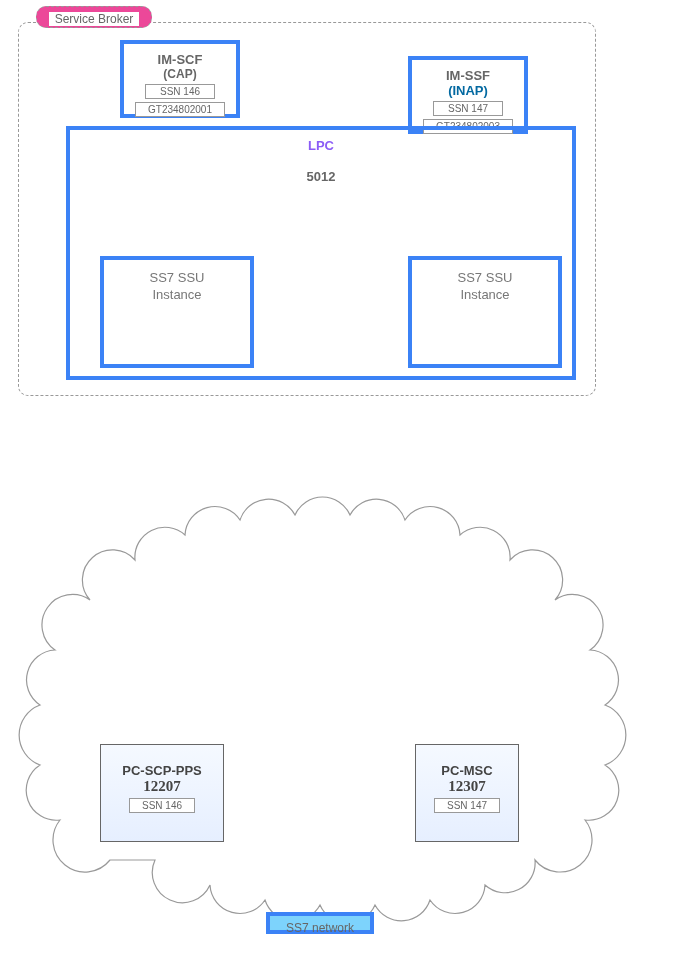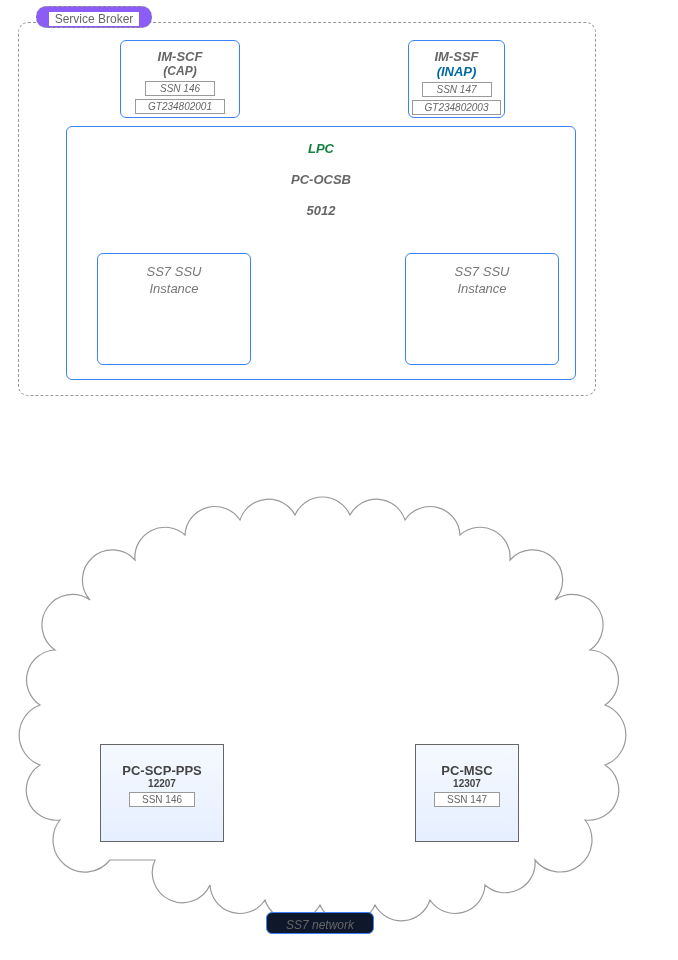--- a/index.html
+++ b/index.html
@@ -12,23 +12,22 @@
     font-family: Arial, Helvetica, sans-serif;
     color: #666;
     position: relative;
   }
   .abs { position: absolute; }
   .dashed-box {
     border: 1.5px dashed #999;
     border-radius: 10px;
   }
   .solid-box {
-    border: 1px solid #3b82f6;
-    border-radius: 6px;
-    font-style: italic;
+    border: 4px solid #3b82f6;
+    border-radius: 0;
   }
   .center { text-align: center; }
   .label-cut {
     background: #fff;
     padding: 0 6px;
     font-size: 12px;
     color: #666;
   }
   .small-badge {
     border: 1px solid #999;
@@ -40,49 +39,48 @@
     min-width: 70px;
   }
   .pc-box {
     border: 1px solid #666;
     border-radius: 0;
     background: linear-gradient(#f5f9ff, #e6efff);
     text-align: center;
     padding-top: 18px;
   }
   .pc-box .name { font-weight: bold; font-size: 13px; color:#444;}
-  .pc-box .num { font-weight: bold; font-size: 10px; color:#444;}
+  .pc-box .num { font-weight: bold; font-size: 15px; color:#444;font-family:Liberation Serif, serif;}
   .ssu-text { font-size: 13px; color:#777; line-height:1.3;}
   svg { position: absolute; top:0; left:0; }
 </style>
 </head>
 <body>
 
 <div class="abs dashed-box" style="left:18px; top:22px; width:578px; height:374px;"></div>
-<div class="abs dashed-box" style="left:36px; top:6px; width:116px; height:22px; background:#8b5cf6; text-align:center; padding-top:2px;">
+<div class="abs dashed-box" style="left:36px; top:6px; width:116px; height:22px; background:#ec4899; text-align:center; padding-top:2px;">
   <span class="label-cut">Service Broker</span>
 </div>
 
 <div class="abs solid-box center" style="left:120px; top:40px; width:120px; height:78px; padding-top:8px;">
   <div style="font-size:13px;font-weight:600;color:#666">IM-SCF</div>
   <div style="font-size:12px;font-weight:600;color:#666">(CAP)</div>
   <div class="small-badge">SSN 146</div><br>
   <div class="small-badge" style="margin-top:-1px">GT234802001</div>
 </div>
 
-<div class="abs solid-box center" style="left:408px; top:40px; width:97px; height:78px; padding-top:8px;">
+<div class="abs solid-box center" style="left:408px; top:56px; width:120px; height:78px; padding-top:8px;">
   <div style="font-size:13px;font-weight:600;color:#666">IM-SSF</div>
   <div style="font-size:13px;font-weight:600;color:#0369a1">(INAP)</div>
   <div class="small-badge">SSN 147</div><br>
   <div class="small-badge" style="margin-top:-1px">GT234802003</div>
 </div>
 
 <div class="abs solid-box" style="left:66px; top:126px; width:510px; height:254px;">
-  <div class="center" style="font-size:13px;font-weight:600;color:#15803d;margin-top:14px">LPC</div>
-  <div class="center" style="font-size:13px;font-weight:600;color:#666;margin-top:16px">PC-OCSB</div>
+  <div class="center" style="font-size:13px;font-weight:600;color:#8b5cf6;margin-top:8px">LPC</div>
   <div class="center" style="font-size:13px;font-weight:600;color:#666;margin-top:16px">5012</div>
 
   <div class="abs solid-box center" style="left:30px; top:126px; width:154px; height:112px; padding-top:10px;">
     <div class="ssu-text">SS7 SSU</div>
     <div class="ssu-text">Instance</div>
   </div>
 
   <div class="abs solid-box center" style="left:338px; top:126px; width:154px; height:112px; padding-top:10px;">
     <div class="ssu-text">SS7 SSU</div>
     <div class="ssu-text">Instance</div>
@@ -129,15 +127,15 @@
   <div class="num">12207</div>
   <div class="small-badge" style="background:#fff;min-width:60px;margin-top:2px">SSN 146</div>
 </div>
 
 <div class="abs pc-box" style="left:415px; top:744px; width:104px; height:98px;">
   <div class="name">PC-MSC</div>
   <div class="num">12307</div>
   <div class="small-badge" style="background:#fff;min-width:60px;margin-top:2px">SSN 147</div>
 </div>
 
-<div class="abs solid-box center" style="left:266px; top:912px; width:108px; height:22px; background:#0f172a; padding-top:2px;">
+<div class="abs solid-box center" style="left:266px; top:912px; width:108px; height:22px; background:#7dd3fc; padding-top:2px;">
   <span style="font-size:12px;color:#666">SS7 network</span>
 </div>
 
 </body></html>

